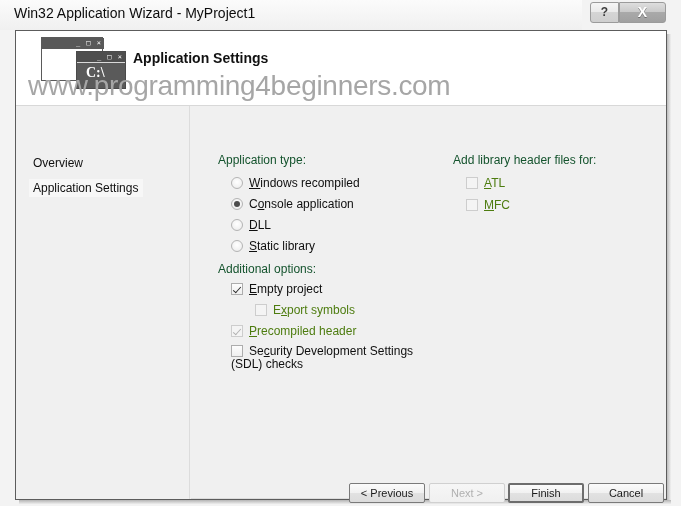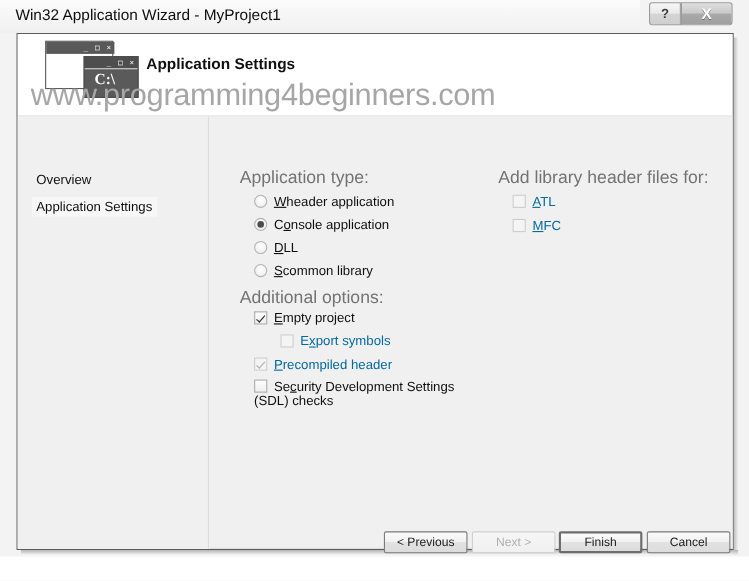--- a/index.html
+++ b/index.html
@@ -225,32 +225,32 @@
 
   #content {
     position: absolute;
     left: 175px; top: 0;
     width: 475px; height: 393px;
     background: #f0f0f0;
   }
 
   .group-label {
     position: absolute;
-    font-size: 16px;
-    color: #737373;
+    font-size: 12px;
+    color: #14532d;
     white-space: nowrap;
   }
   .opt-row {
     position: absolute;
     font-size: 12px;
     color: #0f0f0f;
     white-space: nowrap;
     cursor: default;
   }
-  .opt-row.disabled { color: #0369a1; cursor: default; }
+  .opt-row.disabled { color: #4d7c0f; cursor: default; }
   .opt-row.wrap { white-space: normal; width: 215px; line-height: 13px; }
 
   
   .radio {
     display: inline-block;
     width: 12px; height: 12px;
     border-radius: 50%;
     border: 1px solid #b4b4b4;
     background: radial-gradient(circle at 50% 40%, #ffffff 0%, #f2f2f2 60%, #e4e4e4 100%);
     box-sizing: border-box;
@@ -360,33 +360,33 @@
       <div id="sidebar">
         <div class="side-item" id="side-overview">Overview</div>
         <div class="side-item" id="side-appsettings">Application Settings</div>
       </div>
 
       <div id="content">
 
         <div class="group-label" style="left:27px; top:47px;">Application type:</div>
 
         <div class="opt-row" style="left:40px; top:70px;">
-          <span class="radio"></span><span class="mn">W</span><span>header application</span>
+          <span class="radio"></span><span class="mn">W</span><span>indows recompiled</span>
         </div>
 
         <div class="opt-row" style="left:40px; top:91px;">
           <span class="radio on"></span><span>C</span><span class="mn">o</span><span>nsole application</span>
         </div>
 
         <div class="opt-row" style="left:40px; top:112px;">
           <span class="radio"></span><span class="mn">D</span><span>LL</span>
         </div>
 
         <div class="opt-row" style="left:40px; top:133px;">
-          <span class="radio"></span><span class="mn">S</span><span>common library</span>
+          <span class="radio"></span><span class="mn">S</span><span>tatic library</span>
         </div>
 
         <div class="group-label" style="left:27px; top:156px;">Additional options:</div>
 
         <div class="opt-row" style="left:40px; top:176px;">
           <span class="cbox on"></span><span class="mn">E</span><span>mpty project</span>
         </div>
 
         <div class="opt-row disabled" style="left:40px; top:197px;margin-left:24px;">
           <span class="cbox dis"></span><span>E</span><span class="mn">x</span><span>port symbols</span>

